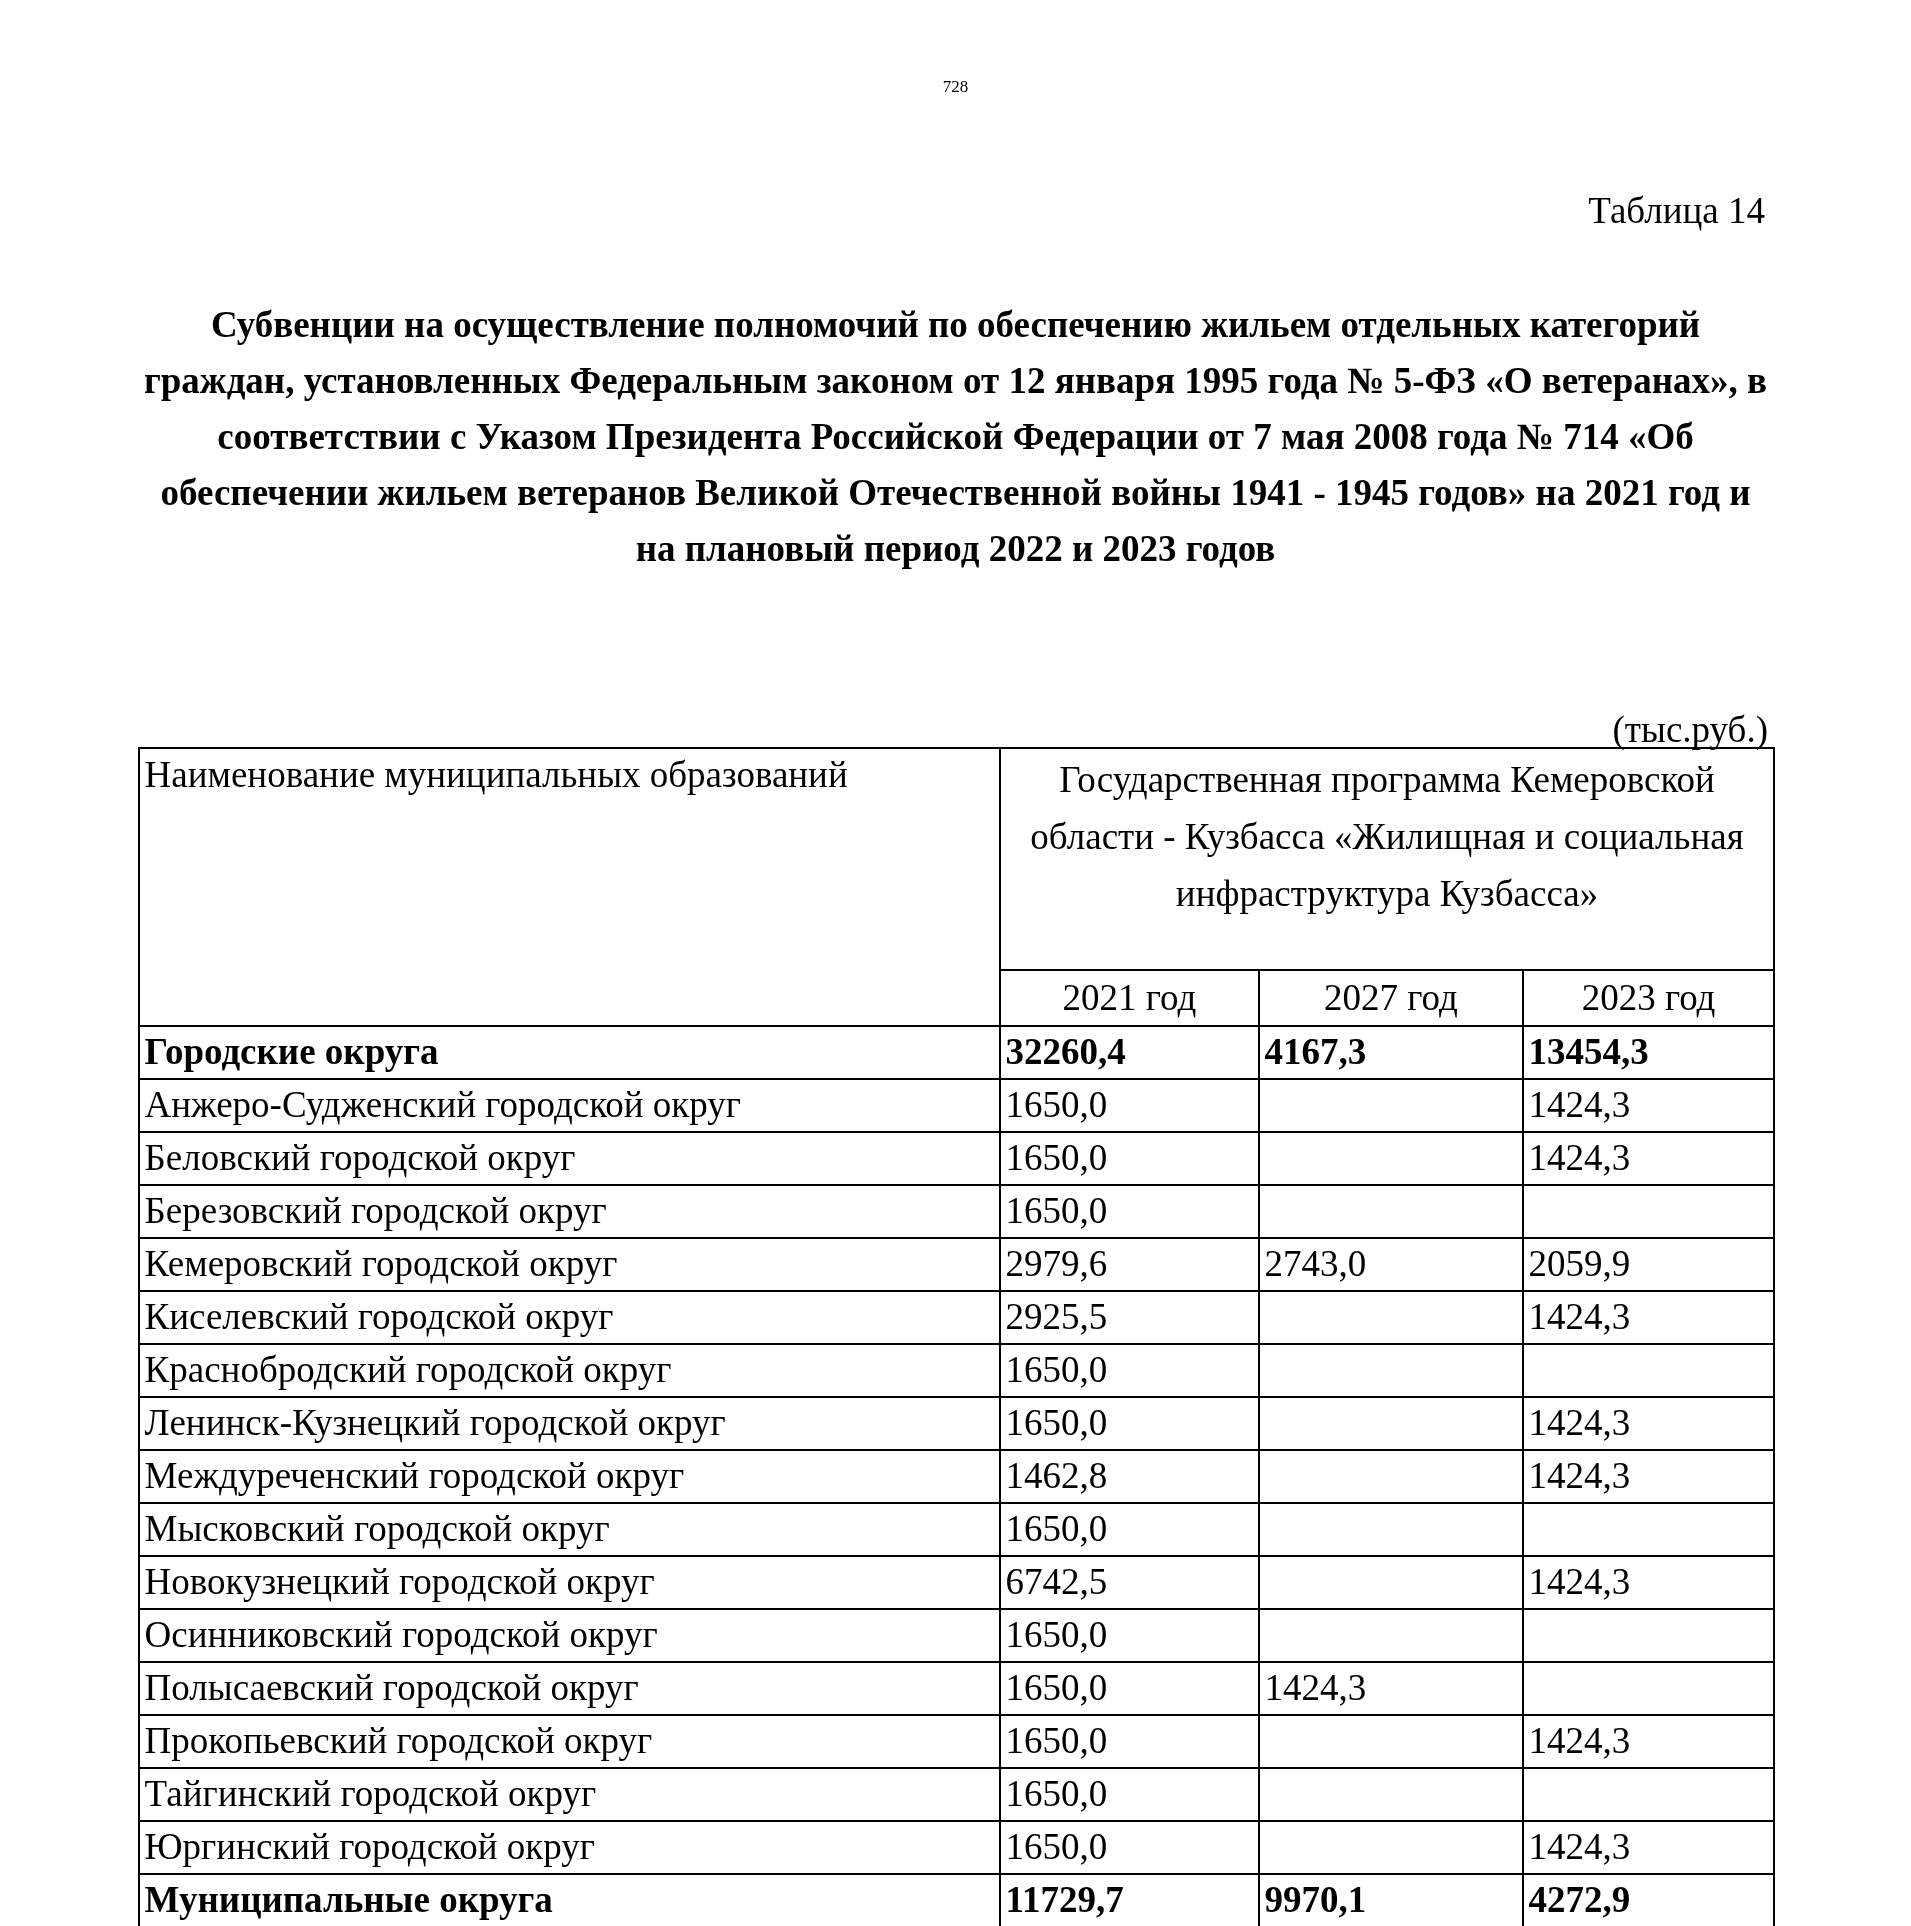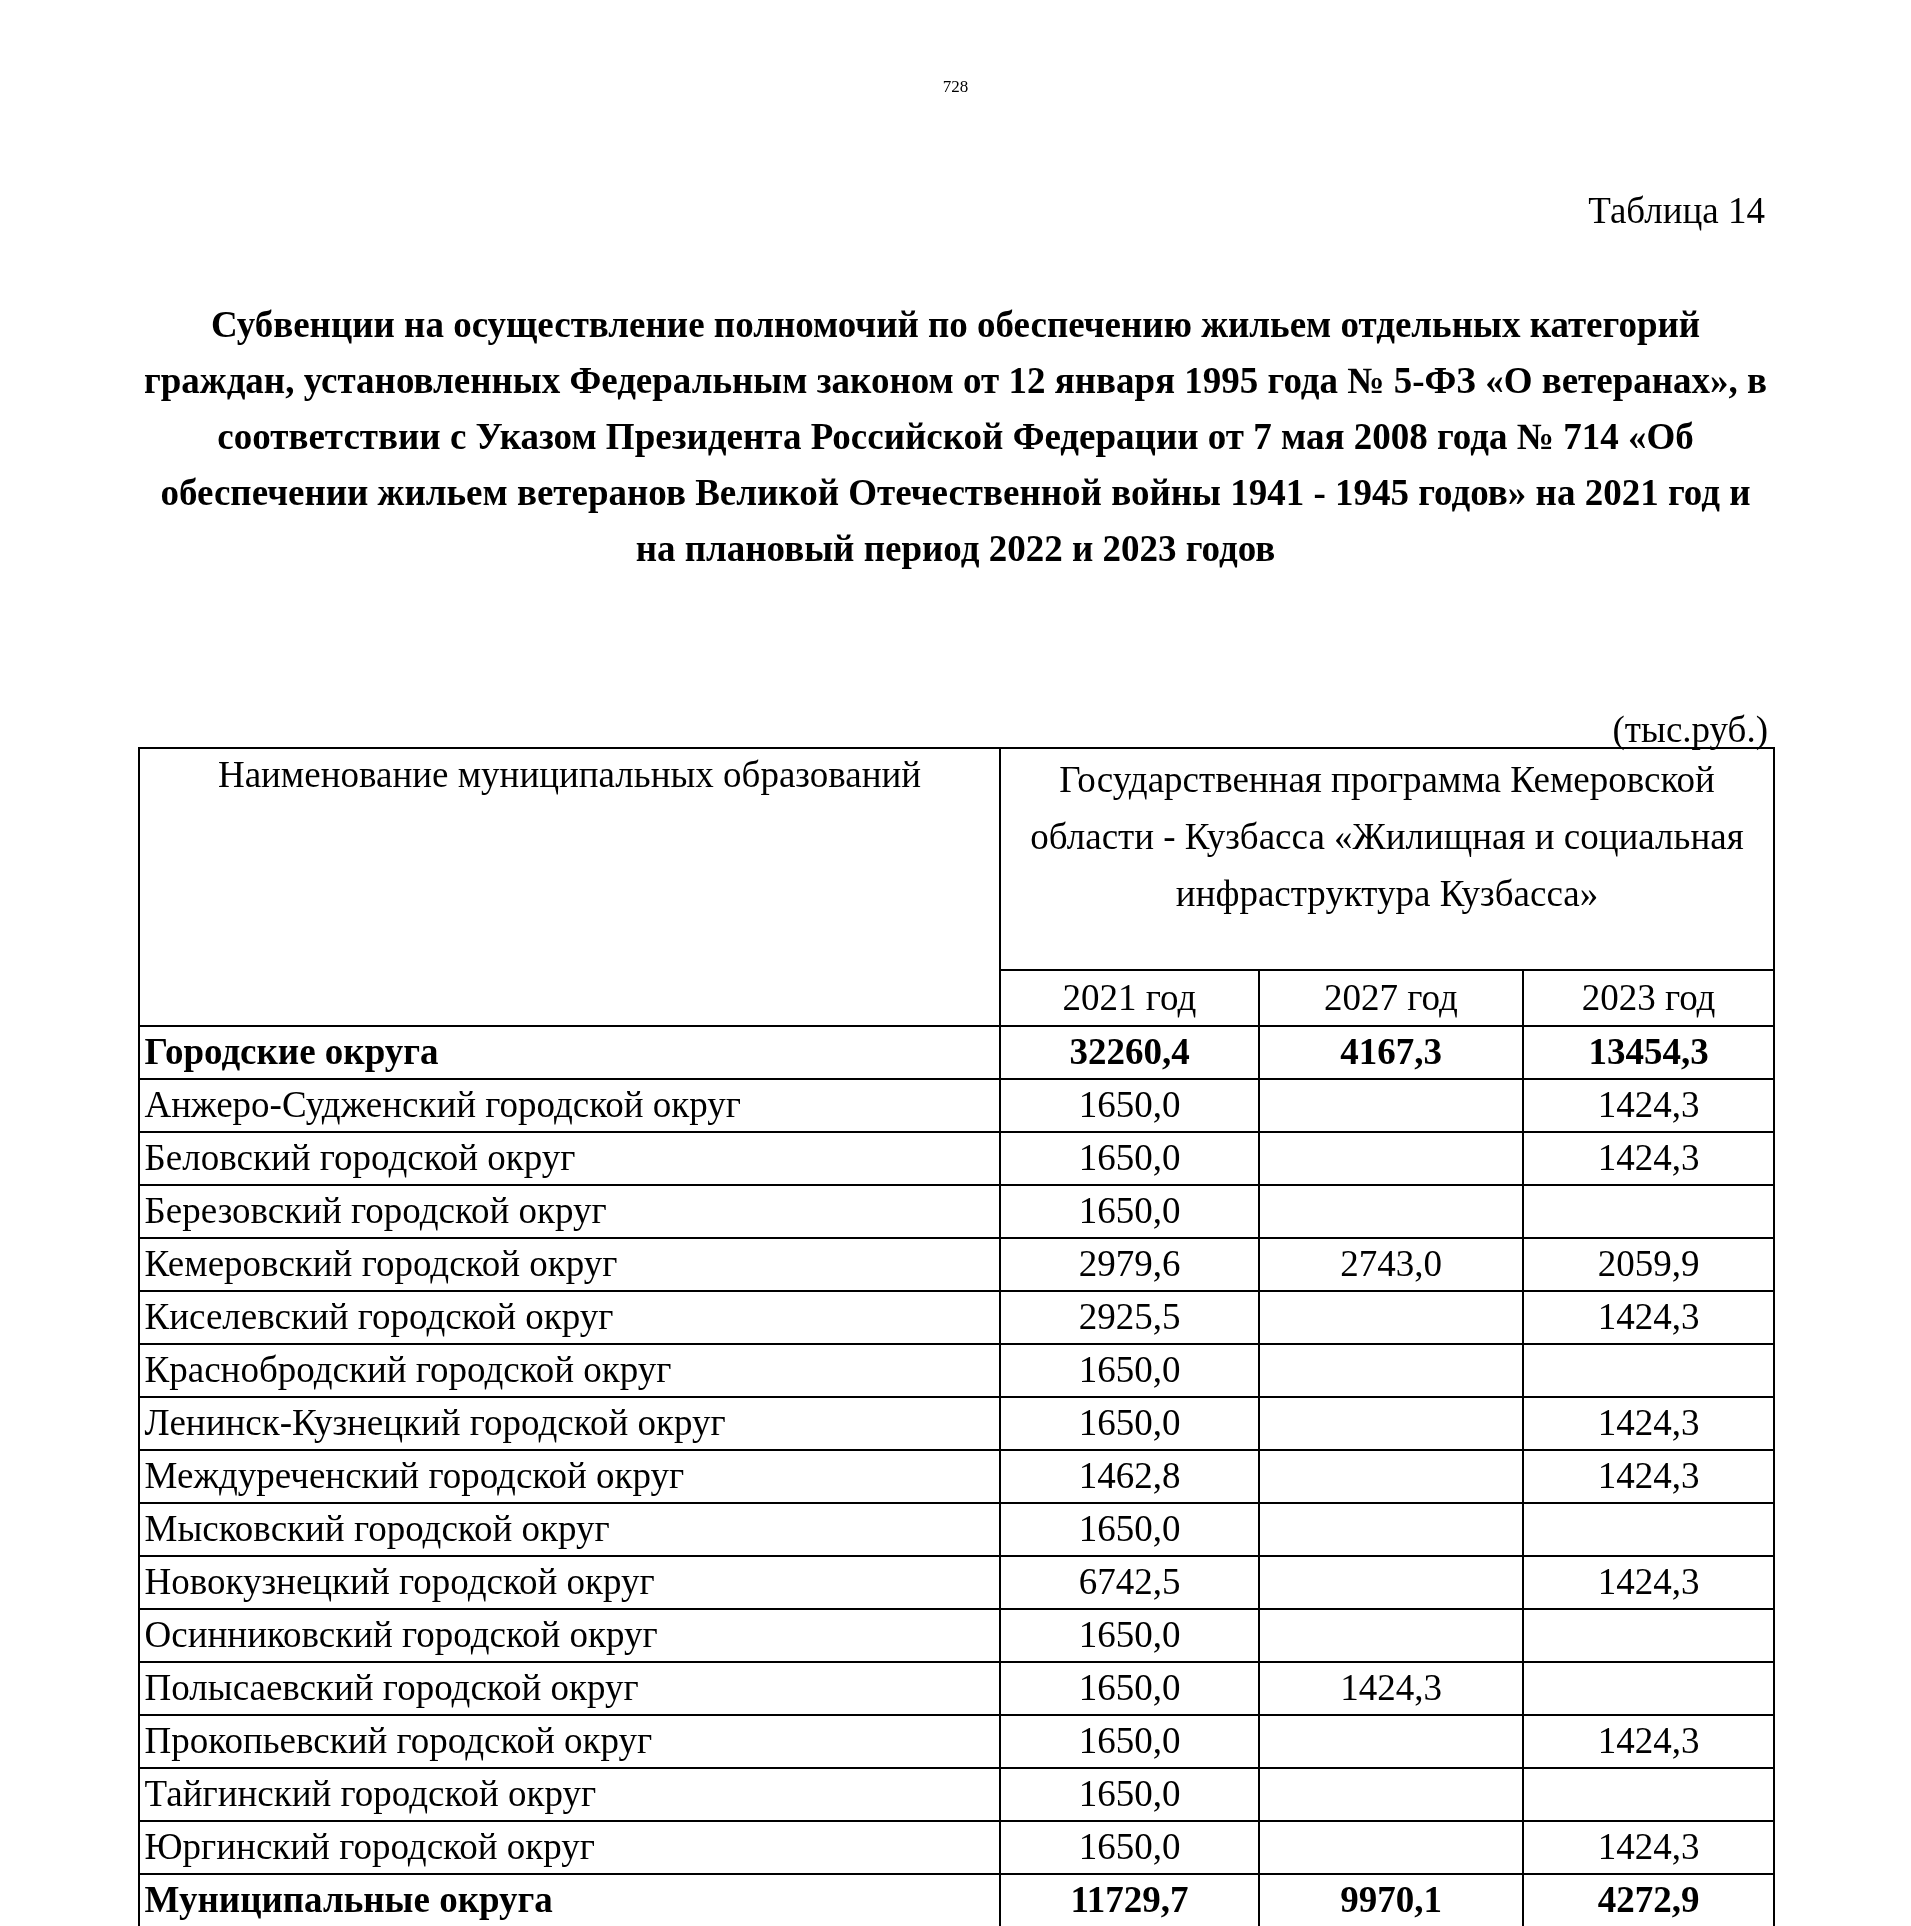--- a/index.html
+++ b/index.html
@@ -25,25 +25,25 @@
     position: absolute; top: 747px; left: 138px; width: 1635px;
     border-collapse: collapse; table-layout: fixed; font-size: 37px;
   }
   table.data td, table.data th {
     border: 2.7px solid #000; padding: 0 4.6px; vertical-align: middle; font-weight: normal;
   }
   col.c-name { width: 861px; }
   col.c-y1 { width: 259px; }
   col.c-y2 { width: 264px; }
   col.c-y3 { width: 251px; }
-  .hdr-name { height: 220px; text-align: center; vertical-align: top !important; padding-top: 3.9px !important; }
+  .hdr-name { height: 220px; text-align: left; vertical-align: top !important; padding-top: 3.9px !important; }
   .hdr-prog { height: 218px; text-align: center; vertical-align: top !important; line-height: 57px; padding-top: 1.5px !important; }
   .hdr-year { height: 54px; text-align: center; font-family: Liberation Serif, serif; }
   tr.row td { height: 51px; line-height: 46px; white-space: nowrap; }
-  td.num { text-align: center; }
+  td.num { text-align: left; }
   tr.group td { font-weight: bold; }
 </style>
 </head>
 <body>
 
 <div class="page-number">728</div>
 <div class="table-label">Таблица 14</div>
 <div class="doc-title">Субвенции на осуществление полномочий по обеспечению жильем отдельных категорий граждан, установленных Федеральным законом от 12 января 1995 года № 5-ФЗ «О ветеранах», в соответствии с Указом Президента Российской Федерации от 7 мая 2008 года № 714 «Об обеспечении жильем ветеранов Великой Отечественной войны 1941 - 1945 годов» на 2021 год и на плановый период 2022 и 2023 годов</div>
 <div class="units">(тыс.руб.)</div>
 

